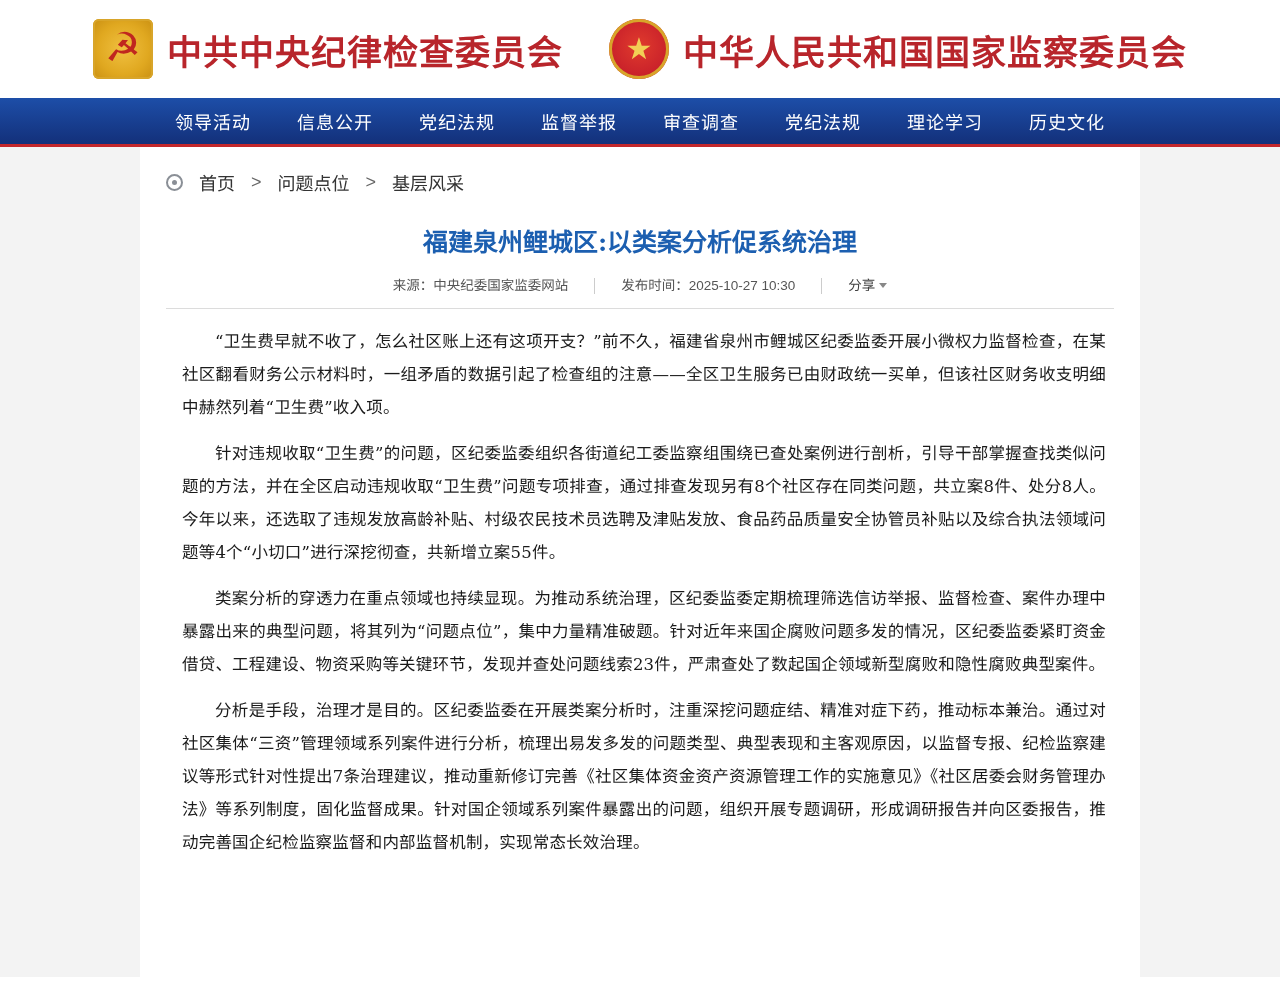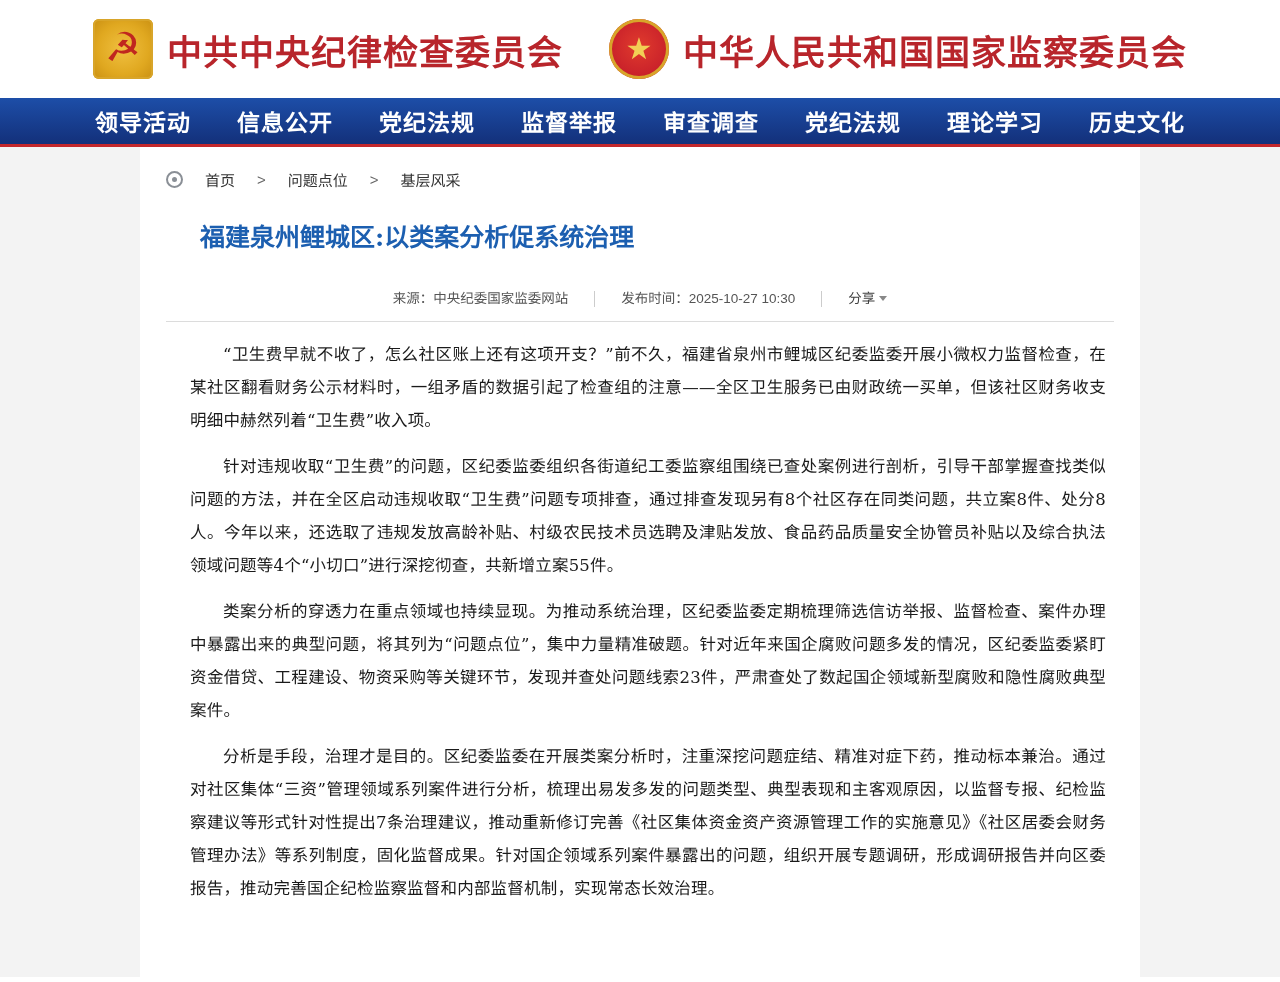--- a/index.html
+++ b/index.html
@@ -83,50 +83,49 @@
     height: 46px;
     background: linear-gradient(180deg, #1d4ea8 0%, #13307a 100%);
     border-bottom: 3px solid #c3272b;
     display: flex;
     align-items: center;
     justify-content: center;
     gap: 0;
   }
   .nav-item {
     color: #ffffff;
-    font-size: 23px;
+    font-size: 18px;
     font-family: "DejaVu Serif", "Liberation Serif", serif;
     padding: 0 23px;
     letter-spacing: 1px;
     cursor: pointer;
     white-space: nowrap;
-    font-weight: bold;
   }
 
   
   .page {
     width: 1280px;
     display: flex;
     justify-content: center;
     background: #f3f3f3;
   }
   .sheet {
     width: 1000px;
     background: #ffffff;
     min-height: 830px;
     padding: 0 0 24px 0;
     box-sizing: border-box;
   }
 
   .breadcrumb {
     display: flex;
     align-items: center;
-    gap: 22px;
+    gap: 16px;
     padding: 22px 0 0 26px;
-    font-size: 15px;
+    font-size: 18px;
     color: #333;
   }
   .pin-icon {
     width: 17px; height: 17px;
     border: 2px solid #8a8f96;
     border-radius: 50% 50% 50% 50%;
     position: relative;
     flex: none;
     box-sizing: border-box;
   }
@@ -135,35 +134,35 @@
     position: absolute;
     width: 5px; height: 5px;
     background: #8a8f96;
     border-radius: 50%;
     left: 4px; top: 4px;
   }
   .crumb-link { cursor: pointer; }
   .crumb-sep { color: #666; }
 
   .article-title {
-    text-align: left;
+    text-align: center;
     color: #1c5fb0;
     font-size: 25px;
     font-weight: bold;
     font-family: "DejaVu Serif", "Liberation Serif", serif;
     margin: 30px 60px 0 60px;
     line-height: 1.4;
   }
 
   .meta {
     display: flex;
     align-items: flex-end;
     justify-content: center;
     gap: 4px;
-    margin-top: 32px;
+    margin-top: 14px;
     font-size: 13.5px;
     color: #555;
   }
   .meta .cell {
     padding: 0 22px;
     white-space: nowrap;
   }
   .meta .divider {
     width: 1px;
     height: 16px;
@@ -189,21 +188,21 @@
   }
 
   .content {
     padding: 16px 34px 0 34px;
   }
   .content p {
     font-family: "DejaVu Serif", "Liberation Serif", serif;
     font-size: 16.5px;
     line-height: 2.0;
     color: #1a1a1a;
-    margin: 0 0 13px 16px;
+    margin: 0 0 13px 8px;
     text-align: justify;
     text-indent: 2em;
     letter-spacing: 0.2px;
   }
 </style>
 </head>
 <body>
 
 <header class="masthead">
   <div class="org-block">

